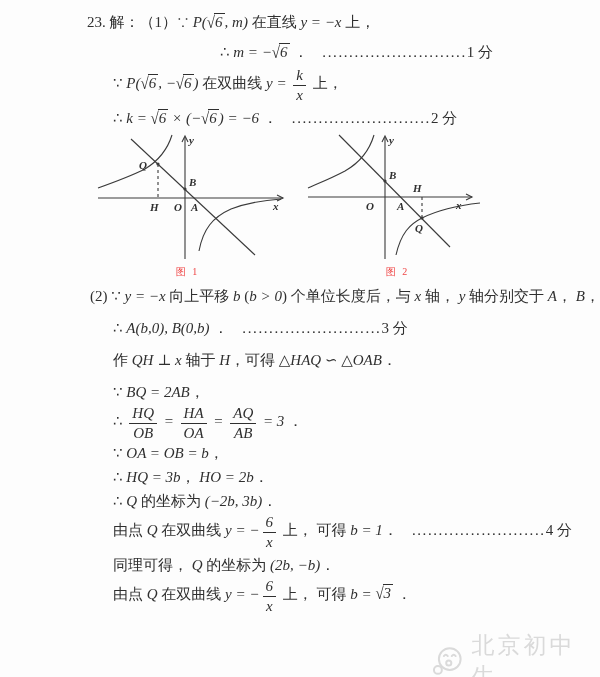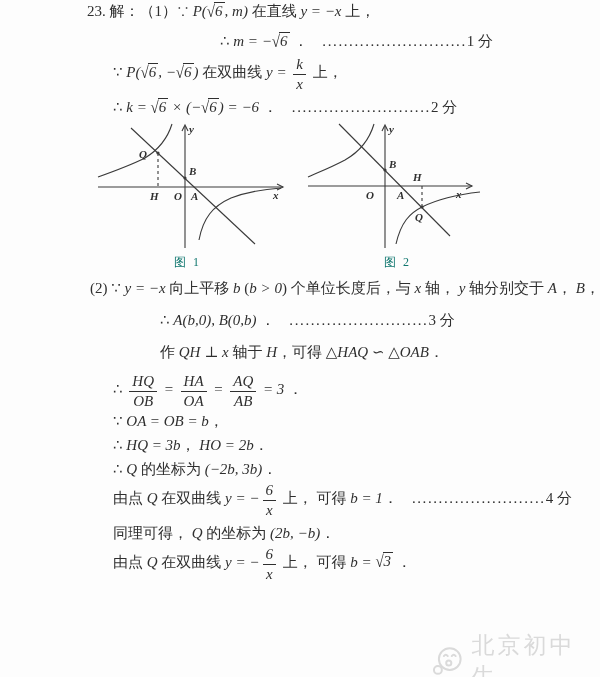--- a/index.html
+++ b/index.html
@@ -1,48 +1,48 @@
 <!DOCTYPE html>
 <html><head>
 <meta charset="utf-8">
 <style>
   html,body{margin:0;padding:0;}
   body{
     width:600px;height:677px;overflow:hidden;background:#fdfdfd;
     font-family:"Liberation Serif","DejaVu Serif",serif;
     color:#2f2f2f;position:relative;
   }
-  .page{position:absolute;inset:0;padding-top:0;}
+  .page{position:absolute;inset:0;padding-top:11px;}
   .lines{margin-left:113px;}
   .line{
     font-size:15px;line-height:22px;margin-bottom:8px;white-space:nowrap;
     color:#2f2f2f;
   }
   .line.first{margin-left:-26px;}
   .line.part2{margin-left:-23px;}
-  .mb0{margin-bottom:0;} .mb2{margin-bottom:2px;} .mb4{margin-bottom:4px;text-align:center;} .mb8{margin-bottom:8px;} .mb10{margin-bottom:10px;margin-left:47px;}
+  .mb0{margin-bottom:0;} .mb2{margin-bottom:2px;} .mb4{margin-bottom:4px;text-align:center;} .mb8{margin-bottom:8px;} .mb10{margin-bottom:10px;}
   .txt{}
   .it{font-style:italic;}
   .dots{letter-spacing:1.6px;margin-left:14px;}
   .sqrt{font-style:italic;white-space:nowrap;}
   .sqrt .rad{display:inline-block;transform:scaleY(1.12);margin-right:-1px;}
   .sqrt .vinc{border-top:1px solid #2f2f2f;padding:0 2px 0 1px;}
   .frac{
     display:inline-block;vertical-align:-0.85em;text-align:center;
     font-style:italic;line-height:1.15;margin:0 3px;
   }
   .frac .num{display:block;padding:0 3px 1px;}
   .frac .den{display:block;border-top:1px solid #2f2f2f;padding:1px 3px 0;}
   .frac-line{margin-top:2px;}
   .figures{
     display:flex;align-items:flex-start;gap:10px;margin:4px 0 6px 85px;
   }
   .figure{display:flex;flex-direction:column;align-items:center;}
   .figure svg{display:block;}
-  .fig-caption{font-size:12px;margin-top:2px;color:#0f766e;letter-spacing:2px;}
+  .fig-caption{font-size:10px;margin-top:2px;color:#ef4444;letter-spacing:2px;}
   .fig-label{font-size:11px;font-style:italic;font-weight:bold;fill:#2f2f2f;}
   .watermark{
     position:absolute;left:430px;top:630px;display:flex;align-items:center;
     gap:6px;color:#dadada;
   }
   .watermark .wm-text{
     font-size:23px;letter-spacing:3px;
     font-family:"Liberation Serif","DejaVu Serif",serif;
   }
 </style>
@@ -109,20 +109,21 @@
       </svg>
       <div class="fig-caption">图 2</div>
     </div>
 
   </div>
 
   <div class="lines">
       <div class="line part2 mb10"><span class="txt">(2) ∵ </span><span class="it">y = −x</span><span class="txt"> 向上平移 </span><span class="it">b</span><span class="txt"> (</span><span class="it">b &gt; 0</span><span class="txt">) 个单位长度后，与 </span><span class="it">x</span><span class="txt"> 轴， </span><span class="it">y</span><span class="txt"> 轴分别交于 </span><span class="it">A</span><span class="txt">， </span><span class="it">B</span><span class="txt">，</span></div>
       <div class="line mb10"><span class="txt">∴ </span><span class="it">A(b,0), B(0,b)</span><span class="txt"> ．</span><span class="dots">..........................</span><span class="txt">3 分</span></div>
       <div class="line mb10"><span class="txt">作 </span><span class="it">QH</span><span class="txt"> ⊥ </span><span class="it">x</span><span class="txt"> 轴于 </span><span class="it">H</span><span class="txt">，可得 △</span><span class="it">HAQ</span><span class="txt"> ∽ △</span><span class="it">OAB</span><span class="txt">．</span></div>
+      <div class="line mb2"><span class="txt">∵ </span><span class="it">BQ = 2AB</span><span class="txt">，</span></div>
       <div class="line frac-line mb0"><span class="txt">∴ </span><span class="frac"><span class="num">HQ</span><span class="den">OB</span></span><span class="it"> = </span><span class="frac"><span class="num">HA</span><span class="den">OA</span></span><span class="it"> = </span><span class="frac"><span class="num">AQ</span><span class="den">AB</span></span><span class="it"> = 3</span><span class="txt"> ．</span></div>
       <div class="line mb2"><span class="txt">∵ </span><span class="it">OA = OB = b</span><span class="txt">，</span></div>
       <div class="line mb2"><span class="txt">∴ </span><span class="it">HQ = 3b</span><span class="txt">， </span><span class="it">HO = 2b</span><span class="txt">．</span></div>
       <div class="line mb0"><span class="txt">∴ </span><span class="it">Q</span><span class="txt"> 的坐标为 </span><span class="it">(−2b, 3b)</span><span class="txt">．</span></div>
       <div class="line frac-line mb2"><span class="txt">由点 </span><span class="it">Q</span><span class="txt"> 在双曲线 </span><span class="it">y = −</span><span class="frac"><span class="num">6</span><span class="den">x</span></span><span class="txt"> 上， 可得 </span><span class="it">b = 1</span><span class="txt">．</span><span class="dots">.........................</span><span class="txt">4 分</span></div>
       <div class="line mb0"><span class="txt">同理可得， </span><span class="it">Q</span><span class="txt"> 的坐标为 </span><span class="it">(2b, −b)</span><span class="txt">．</span></div>
       <div class="line frac-line mb0"><span class="txt">由点 </span><span class="it">Q</span><span class="txt"> 在双曲线 </span><span class="it">y = −</span><span class="frac"><span class="num">6</span><span class="den">x</span></span><span class="txt"> 上， 可得 </span><span class="it">b = </span><span class="sqrt"><span class="rad">√</span><span class="vinc">3</span></span><span class="txt"> ．</span></div>
     </div>
 
   <div class="watermark">

